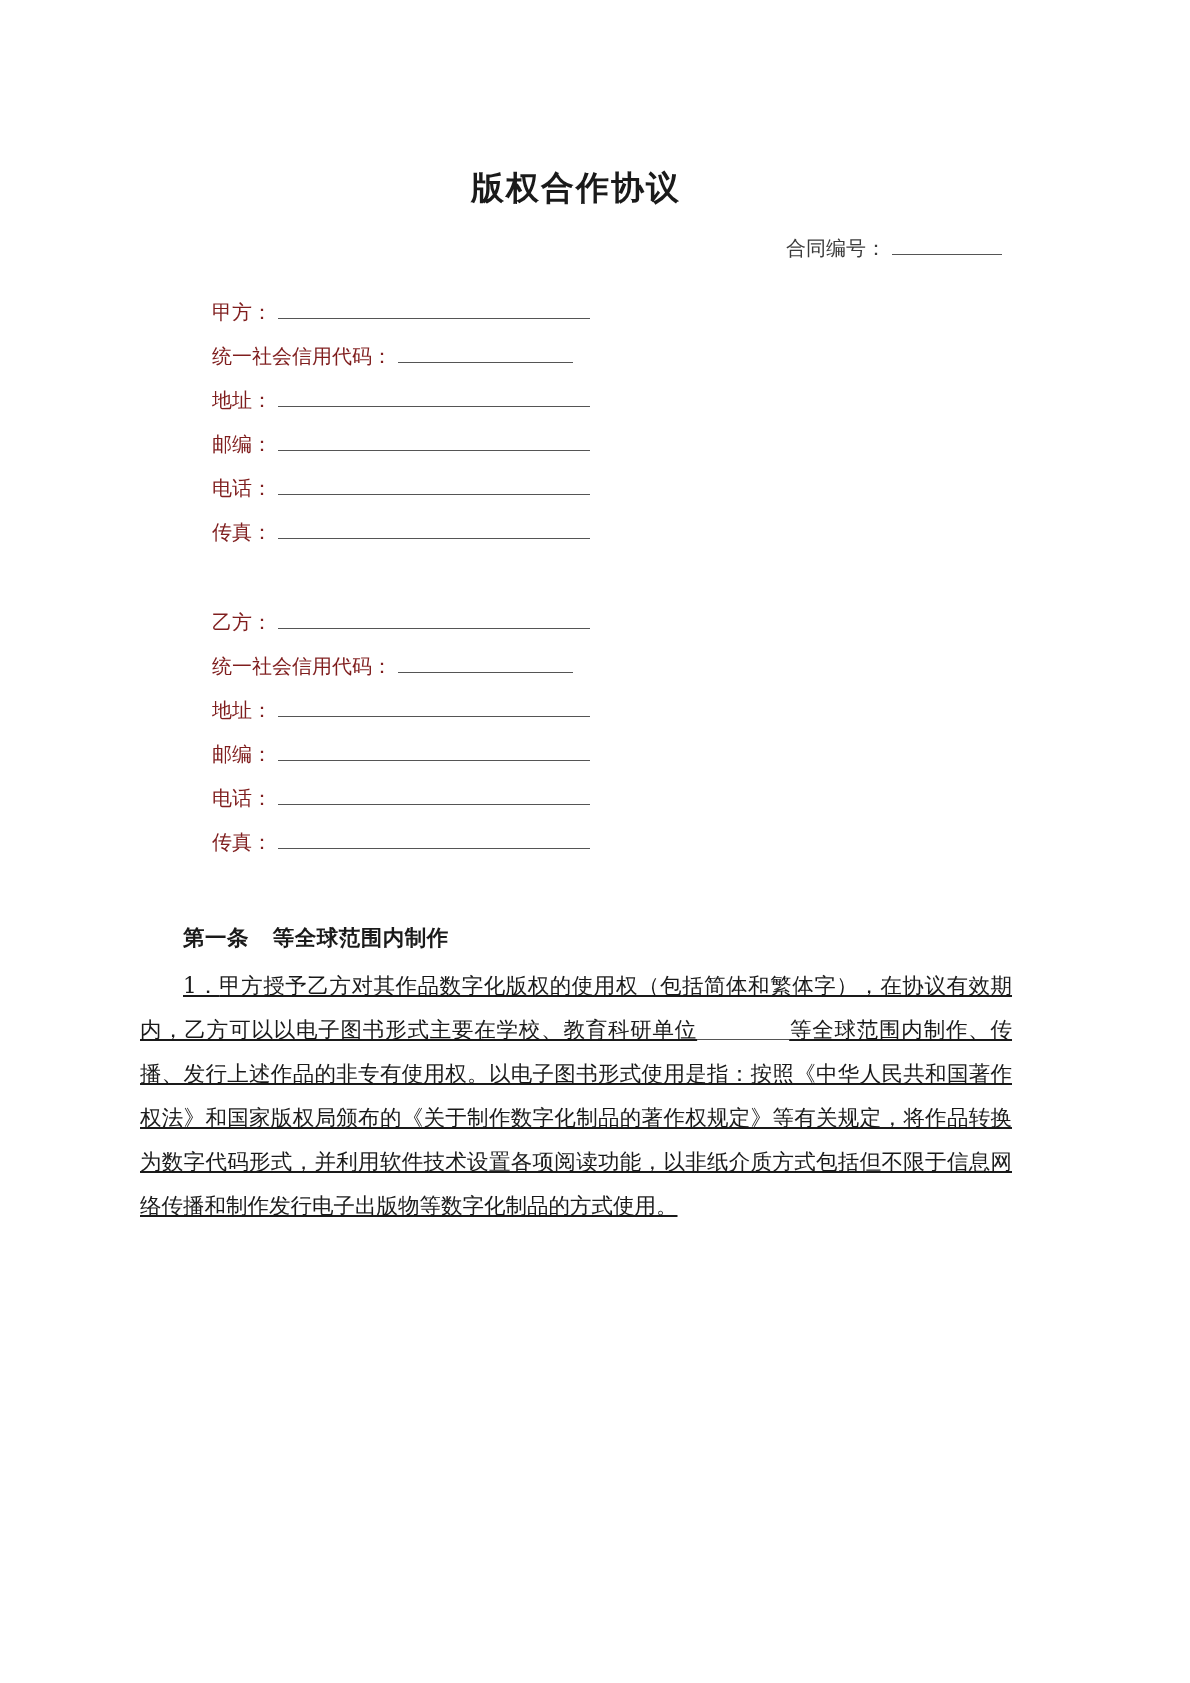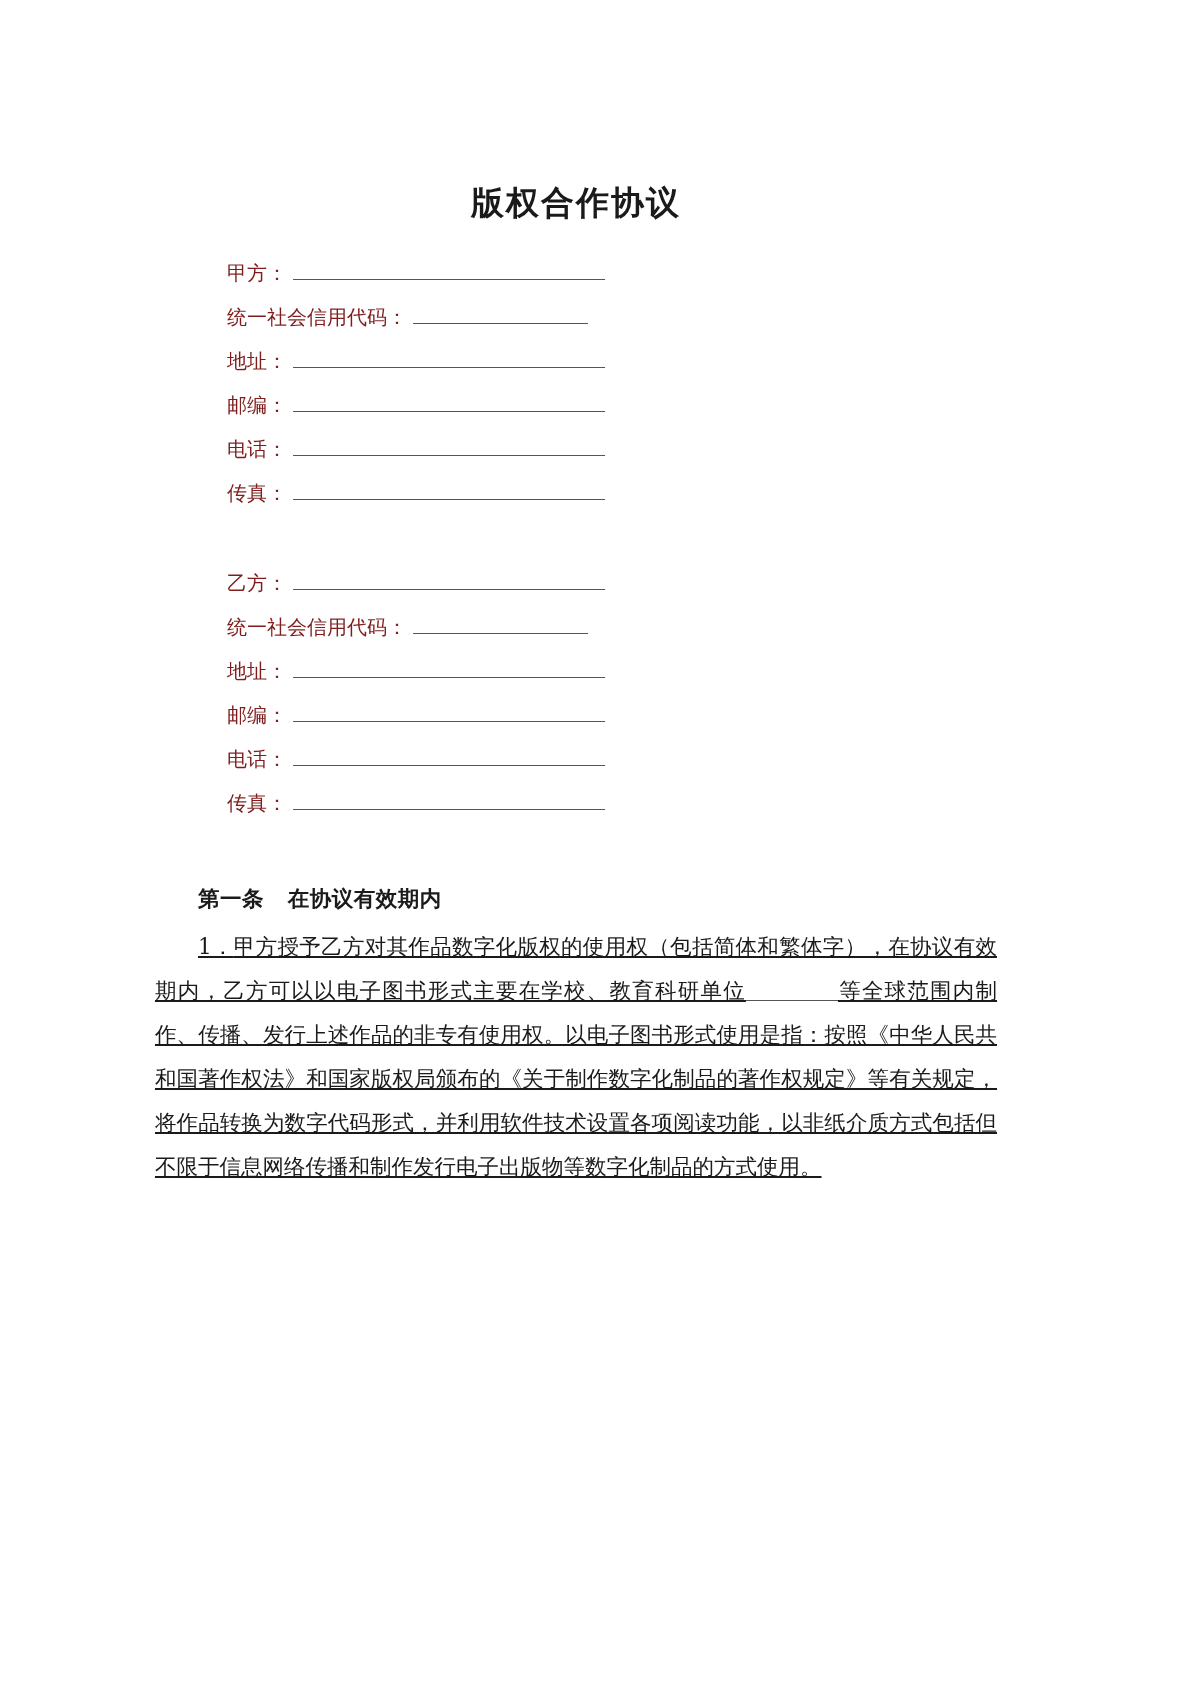--- a/index.html
+++ b/index.html
@@ -12,21 +12,21 @@
     height: 1683px;
     font-family: "DejaVu Serif", "Liberation Serif", serif;
     color: #1a1a1a;
     overflow: hidden;
     position: relative;
   }
   .page {
     width: 1152px;
     height: 1683px;
     box-sizing: border-box;
-    padding: 15px;
+    padding: 0;
     position: relative;
   }
 
   
   .doc-title {
     text-align: center;
     font-family: "DejaVu Sans", "Liberation Sans", sans-serif;
     font-weight: bold;
     font-size: 33px;
     letter-spacing: 2px;
@@ -116,20 +116,23 @@
     vertical-align: -0.15em;
   }
 </style>
 </head>
 <body>
 
 <div class="page">
 
   <div class="doc-title">版权合作协议</div>
 
+  <div class="contract-no-row">
+    <span class="contract-no-label">合同编号：</span><span class="blank-line blank-contract"></span>
+  </div>
 
   <div class="parties">
 
     <div>
       <div class="field-row">
         <span class="field-label">甲方：</span>
         <span class="field-blank blank-w-long"></span>
       </div>
       <div class="field-row">
         <span class="field-label">统一社会信用代码：</span>
@@ -181,21 +184,21 @@
         <span class="field-blank blank-w-long"></span>
       </div>
     </div>
 
   </div>
 
   <div class="body-block">
 
 
     <p class="section-head">
-      <span>第一条</span><span class="head-gap"></span><span>在协议有效期内</span>
+      <span>第一条</span><span class="head-gap"></span><span>等全球范围内制作</span>
     </p>
 
     <p class="para indent clause">
       <span>1．</span><span>甲方授予乙方对其作品数字化版权的使用权（包括简体和繁体字），在协议有效期内，乙方可以以电子图书形式主要在学校、教育科研单位</span><span class="inline-blank"></span><span>等全球范围内制作、传播、发行上述作品的非专有使用权。以电子图书形式使用是指：按照《中华人民共和国著作权法》和国家版权局颁布的《关于制作数字化制品的著作权规定》等有关规定，将作品转换为数字代码形式，并利用软件技术设置各项阅读功能，以非纸介质方式包括但不限于信息网络传播和制作发行电子出版物等数字化制品的方式使用。</span>
     </p>
 
 
   </div>
 
 </div>

